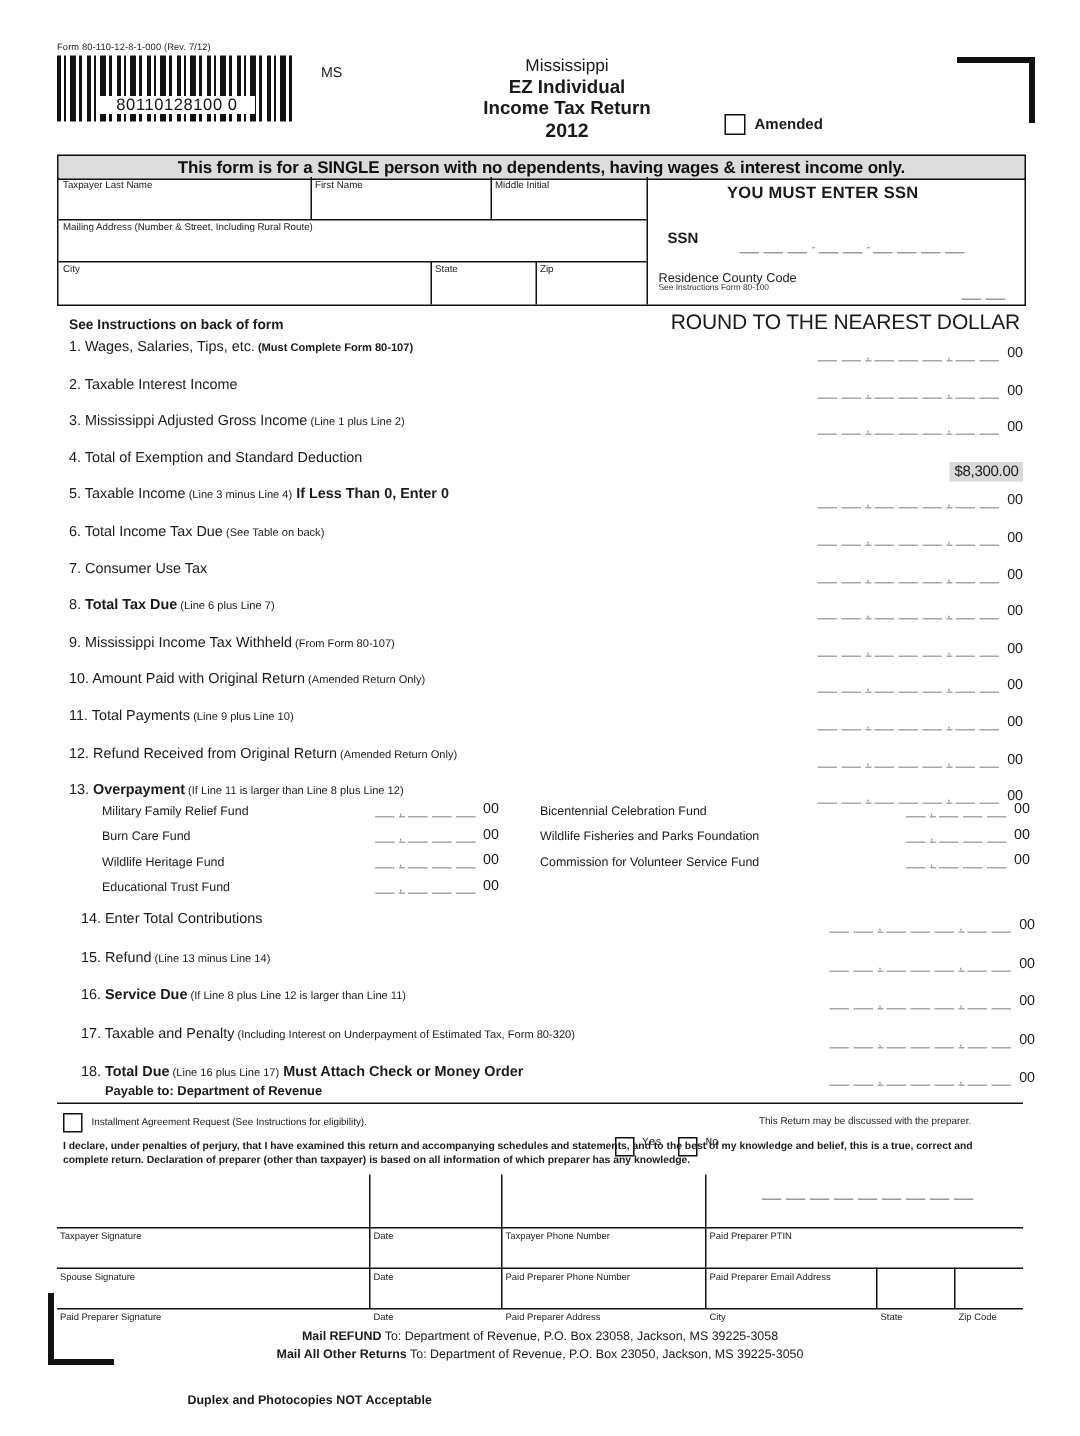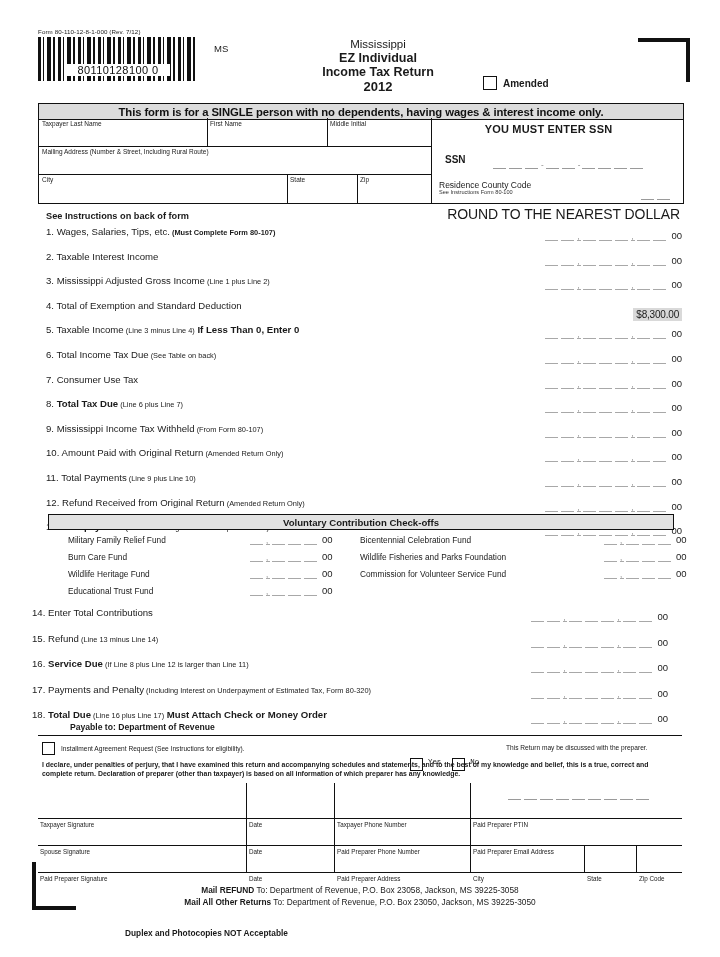--- a/index.html
+++ b/index.html
@@ -89,21 +89,21 @@
   
   .vc-head{position:absolute;left:48px;top:514px;width:624px;height:14px;
     border:1.2px solid #111;background:#e2e2e2;display:flex;align-items:center;justify-content:center;}
   .vc-head span{font-size:9.6px;font-weight:bold;}
   .vcgrid{position:absolute;left:38px;top:533px;width:644px;}
   .vcrow{position:relative;height:17px;}
   .vcrow .nm{position:absolute;font-size:8.3px;}
   .vcrow .amt{position:absolute;display:flex;align-items:flex-end;}
 
   
-  .lines2{position:absolute;left:24px;top:603px;width:644px;}
+  .lines2{position:absolute;left:46px;top:603px;width:644px;}
 
   .payable{position:absolute;left:70px;top:722px;font-size:8.6px;font-weight:bold;}
 
   
   .declbox{position:absolute;left:38px;top:735px;width:644px;height:46px;
     border-top:1.2px solid #111;}
   .inst{position:absolute;left:4px;top:6px;display:flex;align-items:center;gap:6px;}
   .inst .box{width:11px;height:11px;border:1.3px solid #111;background:#fff;}
   .inst .lb{font-size:6.6px;}
   .yn{position:absolute;left:372px;top:22px;display:flex;align-items:flex-start;gap:5px;font-family:Liberation Mono, monospace;}
@@ -428,23 +428,20 @@
               <div class="c"></div>
               <div class="d"></div>
               <div class="d"></div>
               <span class="cents">00</span>
             </div>
           </div>
         </div>
       </div>
   </div>
 
-  <div class="vc-head">
-    <span>Voluntary Contribution Check-offs</span>
-  </div>
   <div class="vcgrid" id="vc-container">
       <div class="vcrow">
         <div class="nm" style="position: absolute; left: 30px; top: 2px;">Military Family Relief Fund</div>
         <div class="amt" style="position: absolute; left: 212px; top: 0px;">
           <div class="money">
             <div class="d"></div>
             <div class="c"></div>
             <div class="d"></div>
             <div class="d"></div>
             <div class="d"></div>
@@ -572,21 +569,21 @@
             <div class="d"></div>
             <div class="d"></div>
             <div class="c"></div>
             <div class="d"></div>
             <div class="d"></div>
             <span class="cents">00</span>
           </div>
         </div>
       </div>
       <div class="ln" style="height: 25.5px;">
-        <div class="txt"><span>17. </span><span>Payments and Penalty</span><span class="sm"> (Including Interest on Underpayment of Estimated Tax, Form 80-320)</span></div>
+        <div class="txt"><span>17. </span><span>Taxable and Penalty</span><span class="sm"> (Including Interest on Underpayment of Estimated Tax, Form 80-320)</span></div>
         <div class="amt" style="top: 7px;">
           <div class="money">
             <div class="d"></div>
             <div class="d"></div>
             <div class="c"></div>
             <div class="d"></div>
             <div class="d"></div>
             <div class="d"></div>
             <div class="c"></div>
             <div class="d"></div>

